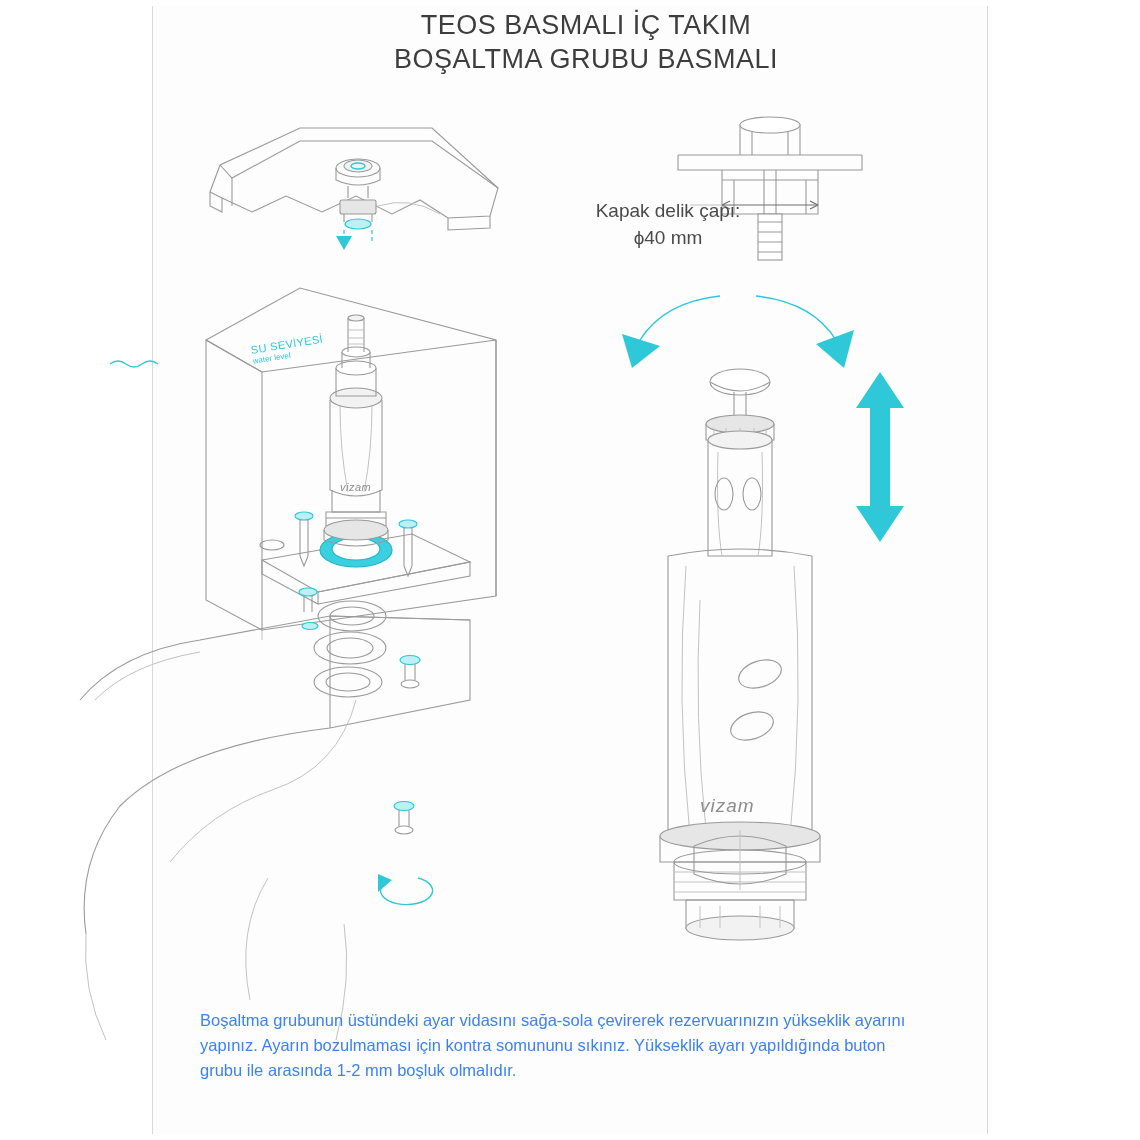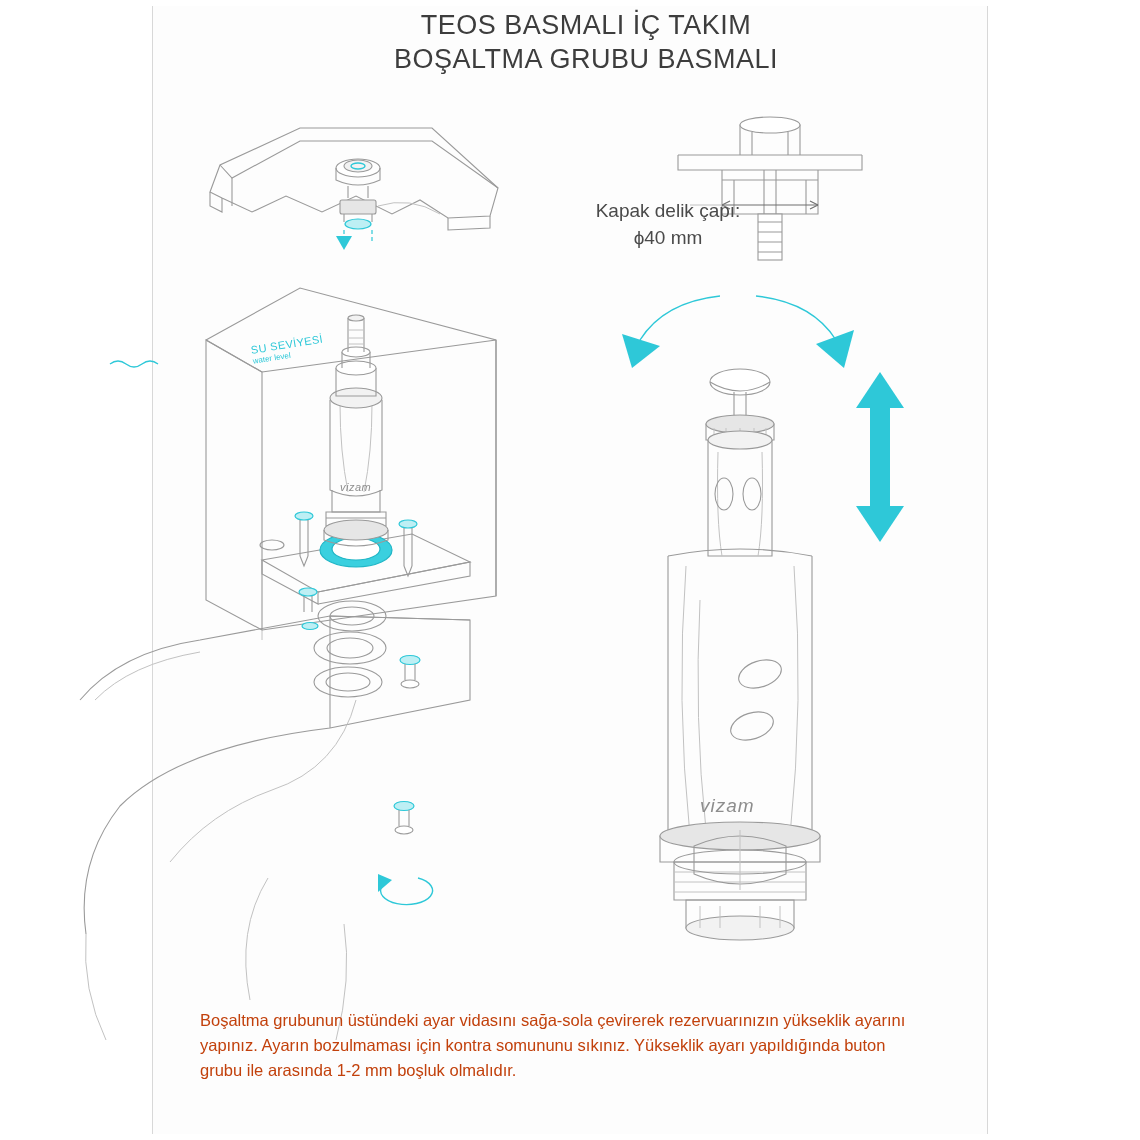--- a/index.html
+++ b/index.html
@@ -71,21 +71,21 @@
     font-size: 8px;
     letter-spacing: 0;
     margin-top: 1px;
   }
 
   .footer-text {
     position: absolute;
     left: 48px;
     top: 1002px;
     width: 760px;
-    color: #c2410c;
+    color: #3b82f6;
     font-size: 16.5px;
     line-height: 25px;
   }
 
   .brand-1 {
     position: absolute;
     left: 190px;
     top: 481px;
     font-size: 11px;
     color: #8d8d8d;

